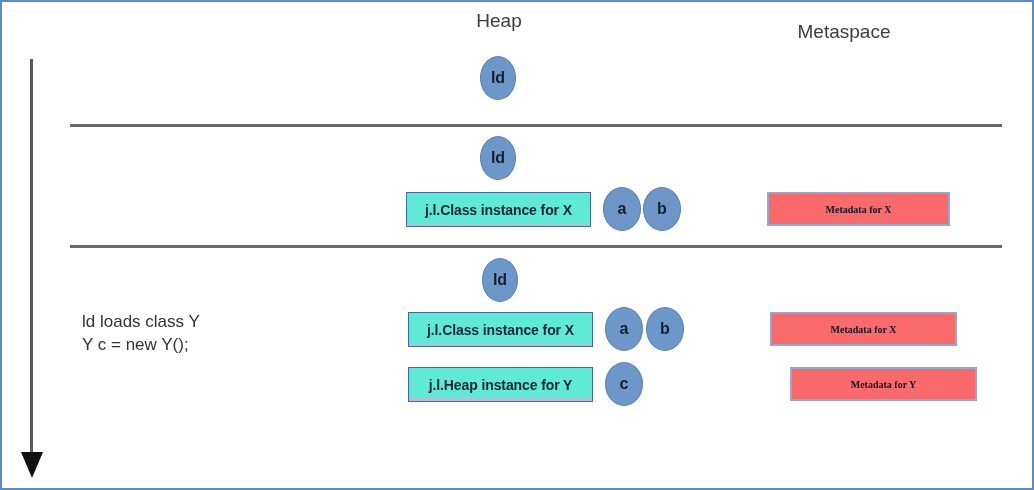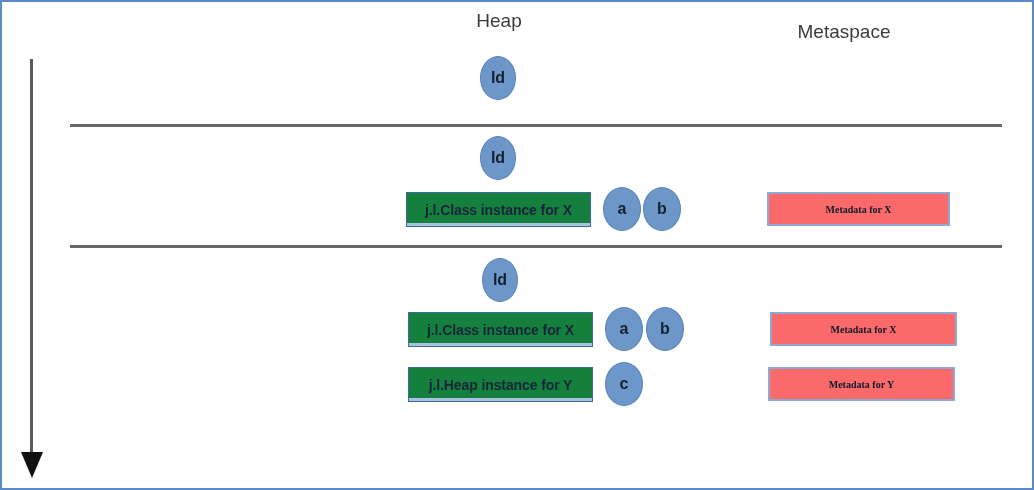--- a/index.html
+++ b/index.html
@@ -61,21 +61,21 @@
     position: absolute;
     font-size: 17px;
     line-height: 23px;
     color: #333333;
     white-space: pre;
   }
 
   
   .heap-box {
     position: absolute;
-    background: #15803d;
+    background: #5eead4;
     border: 1px solid #3f6ba3;
     box-shadow: inset 0 -3px 0 0 #a8c2e0;
     display: flex;
     align-items: center;
     justify-content: center;
     box-sizing: border-box;
   }
   .heap-box span {
     font-size: 14px;
     font-weight: bold;
@@ -126,20 +126,22 @@
 
   <div class="col-header" style="left: 497px; top: 8px;">Heap</div>
   <div class="col-header" style="left: 842px; top: 19px;">Metaspace</div>
 
   <div class="timeline-line"></div>
   <div class="timeline-head"></div>
 
   <div class="divider" style="left: 68px; top: 122px; width: 932px;"></div>
   <div class="divider" style="left: 68px; top: 243px; width: 932px;"></div>
 
+  <div class="step-label" style="left: 80px; top: 308px;">ld loads class Y
+Y c = new Y();</div>
 
   <div id="shape-layer">
       <div class="ellipse" style="left: 478px; top: 54px; width: 36px; height: 44px;">
         <span>ld</span>
       </div>
       <div class="heap-box" style="left: 404px; top: 190px; width: 185px; height: 35px;">
         <span>j.l.Class instance for X</span>
       </div>
       <div class="meta-box" style="left: 765px; top: 190px; width: 183px; height: 34px;">
         <span>Metadata for X</span>
@@ -155,21 +157,21 @@
       </div>
       <div class="heap-box" style="left: 406px; top: 310px; width: 185px; height: 35px;">
         <span>j.l.Class instance for X</span>
       </div>
       <div class="heap-box" style="left: 406px; top: 365px; width: 185px; height: 35px;">
         <span>j.l.Heap instance for Y</span>
       </div>
       <div class="meta-box" style="left: 768px; top: 310px; width: 187px; height: 34px;">
         <span>Metadata for X</span>
       </div>
-      <div class="meta-box" style="left: 766px; top: 365px; width: 187px; height: 34px;">
+      <div class="meta-box" style="left: 788px; top: 365px; width: 187px; height: 34px;">
         <span>Metadata for Y</span>
       </div>
       <div class="ellipse" style="left: 480px; top: 256px; width: 36px; height: 44px;">
         <span>ld</span>
       </div>
       <div class="ellipse" style="left: 603px; top: 305px; width: 38px; height: 44px;">
         <span>a</span>
       </div>
       <div class="ellipse" style="left: 644px; top: 305px; width: 38px; height: 44px;">
         <span>b</span>

